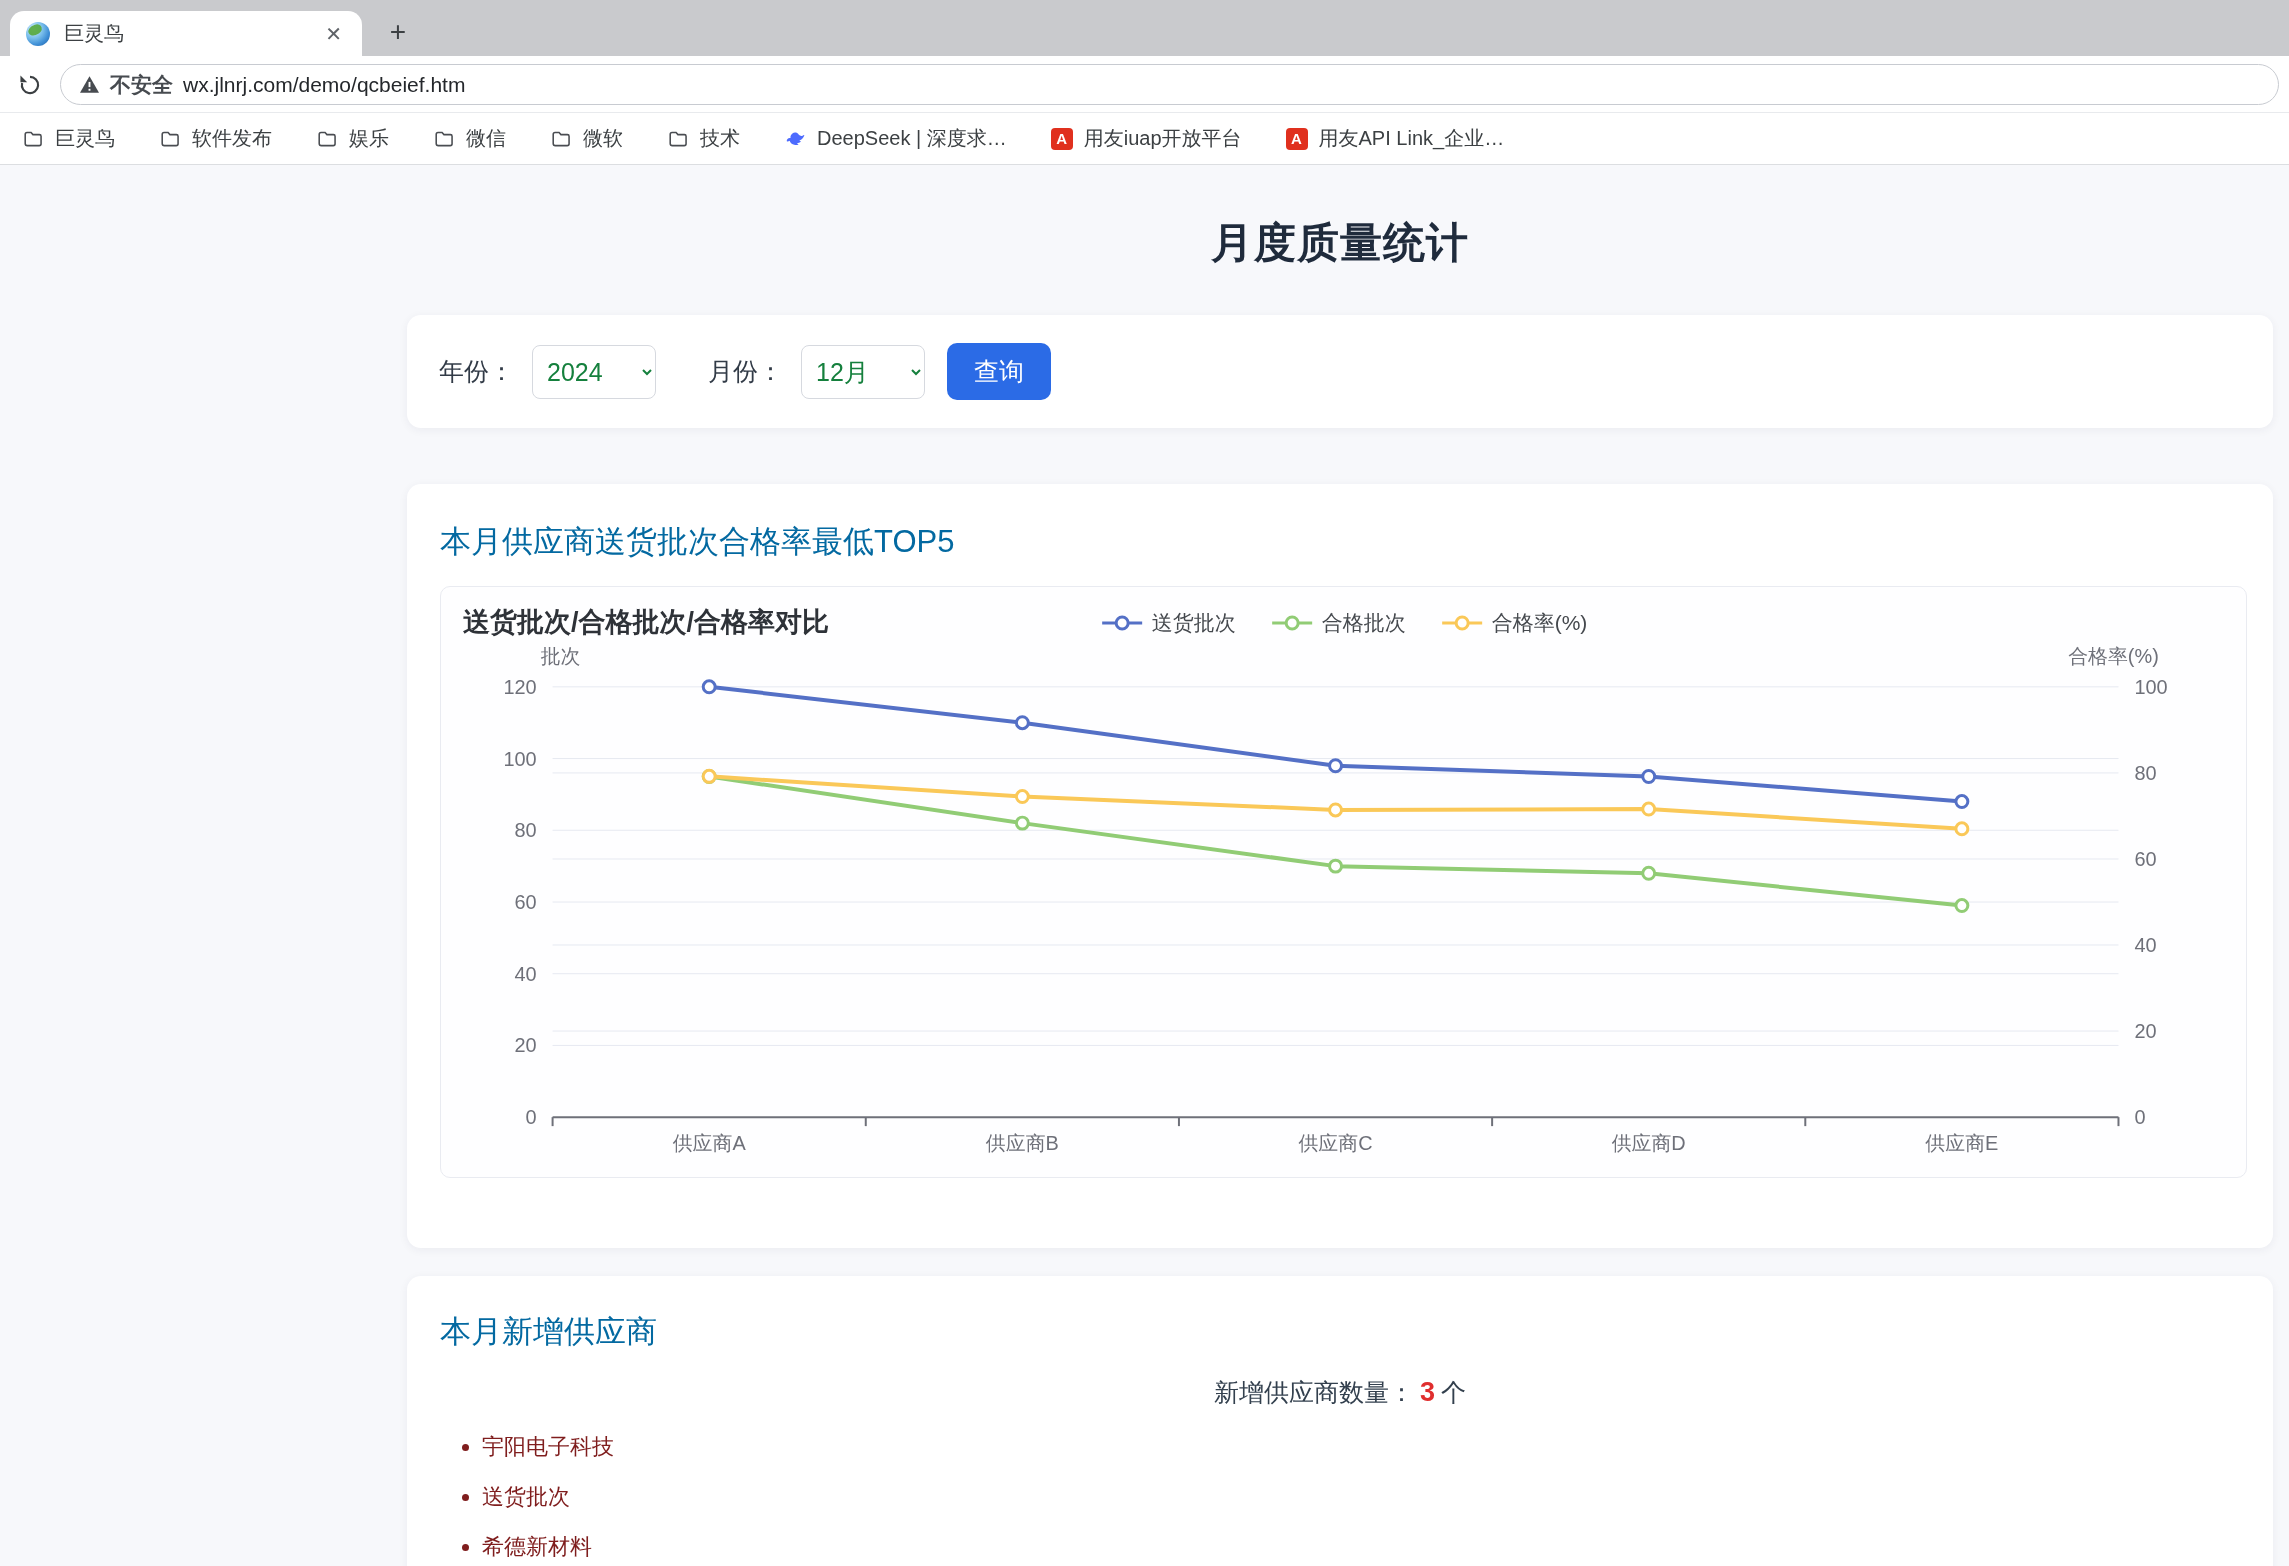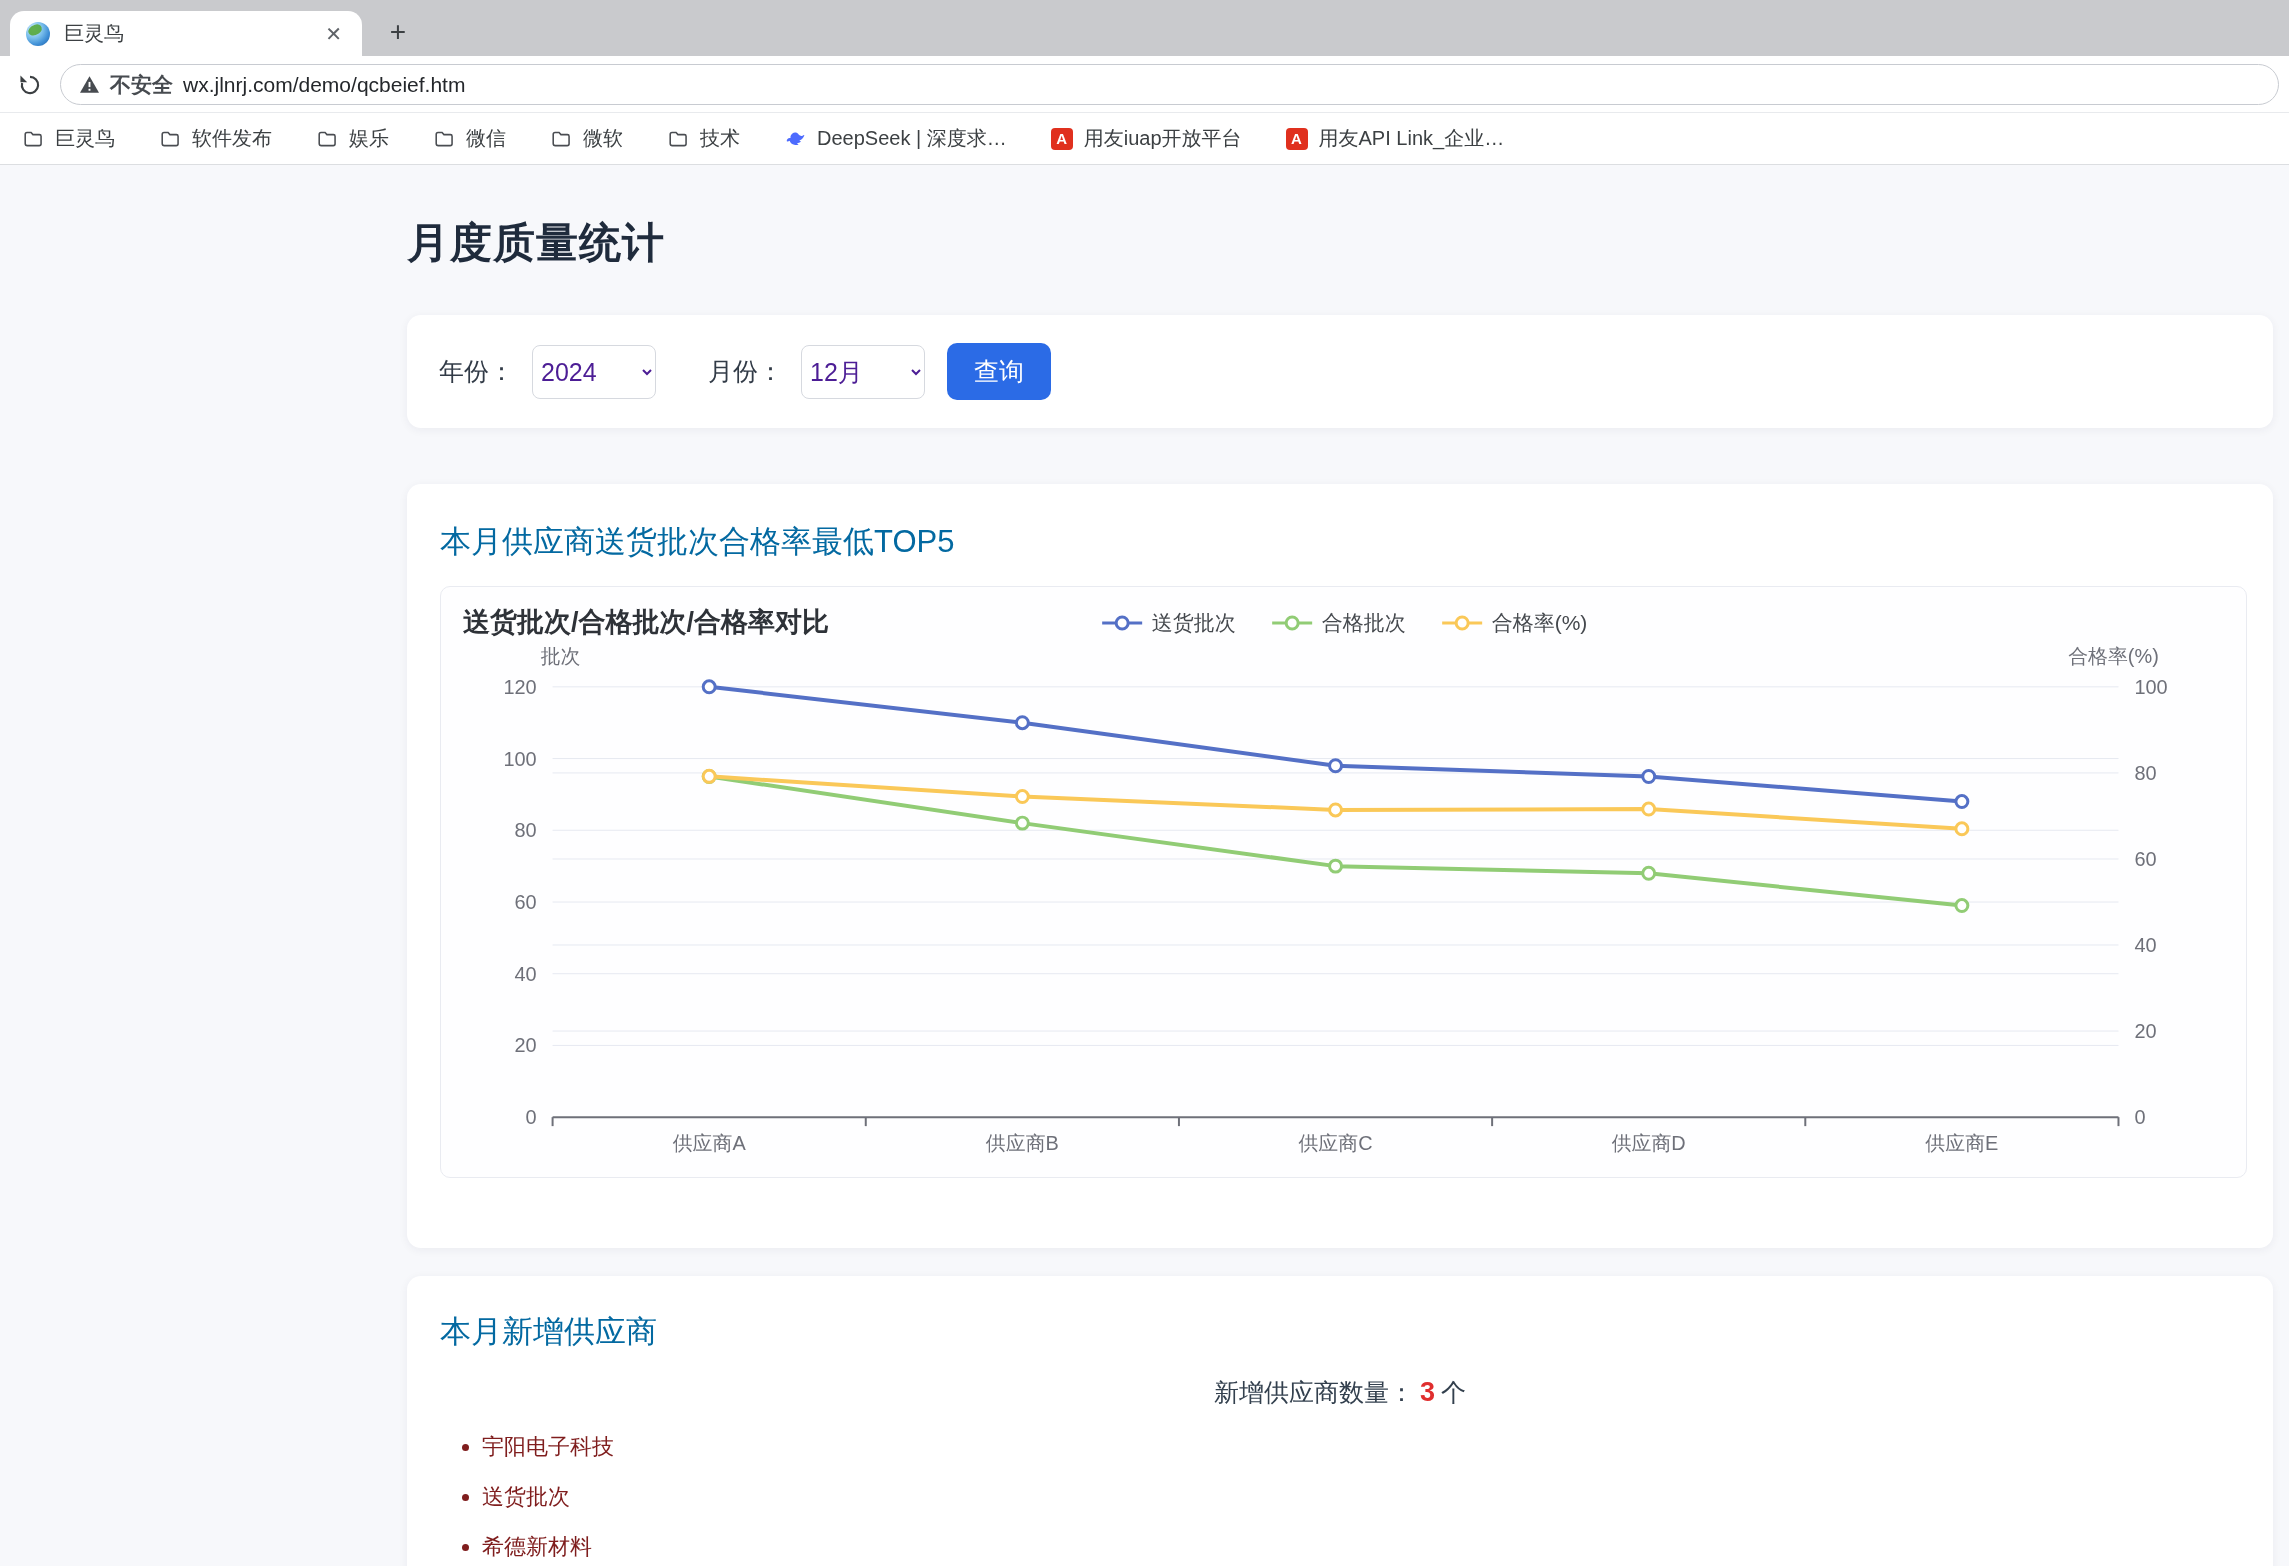--- a/index.html
+++ b/index.html
@@ -34,29 +34,29 @@
     border-bottom:1px solid #DCDEE1; display:flex; align-items:center; padding:0 22px; gap:44px; }
   .bookmark { display:flex; align-items:center; gap:11px; font-size:20px; color:#3C4043;
     white-space:nowrap; cursor:pointer; }
   .bm-svg { width:22px; height:22px; }
   .redA { width:22px; height:22px; background:#E0301E; color:#fff; border-radius:4px;
     font-size:15px; font-weight:700; display:inline-flex; align-items:center; justify-content:center; }
 
   
   .page { position:absolute; top:165px; left:0; right:0; bottom:0; background:#F7F8FB; overflow:hidden; }
   .content { margin-left:407px; margin-right:16px; }
-  h1.page-title { margin-top:50px; font-size:42px; font-weight:700;
+  h1.page-title { text-align:center; margin-top:50px; font-size:42px; font-weight:700;
     color:#1F2B3C; letter-spacing:1px; }
 
   .card { background:#fff; border-radius:14px; box-shadow:0 2px 10px rgba(30,40,70,0.06); }
 
   .filter-card { margin-top:44px; padding:28px 32px; display:flex; align-items:center; gap:18px; }
   .filter-label { font-size:25px; color:#323B47; }
-  .filter-card select { height:54px; min-width:124px; font-size:25px; padding:0 4px;
-    border:1px solid #D6D9DF; border-radius:8px; background:#fff; color:#4c1d95;
+  .filter-card select { height:54px; min-width:124px; font-size:25px; padding:0 10px;
+    border:1px solid #D6D9DF; border-radius:8px; background:#fff; color:#15803d;
     font-family:"Liberation Sans","DejaVu Sans",sans-serif; }
   .gap-lg { width:16px; }
   .query-btn { margin-left:4px; width:104px; height:57px; border:none; border-radius:10px;
     color:#fff; font-size:25px; cursor:pointer; font-family:inherit; }
 
   .chart-card { margin-top:56px; padding:38px 26px 70px 33px; }
   h2.section-title { font-size:31px; font-weight:400; color:#0369a1; line-height:40px; margin-bottom:24px; }
   .inner-chart { position:relative; border:1px solid #E9EBF1; border-radius:10px; background:#FEFEFF;
     padding:58px 0 4px 0; }
   .chart-title { position:absolute; left:22px; top:17px; font-size:27px; font-weight:700; color:#2E3238;text-align:center; }

